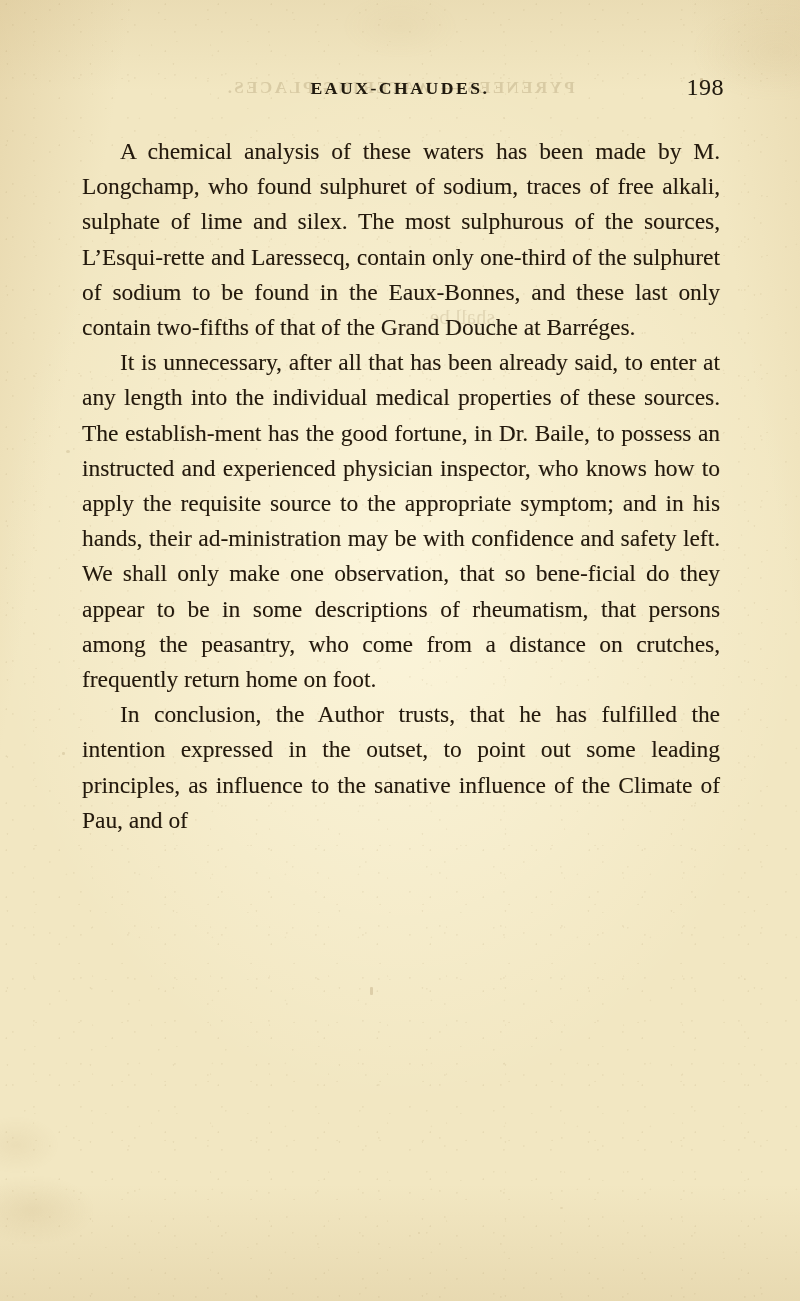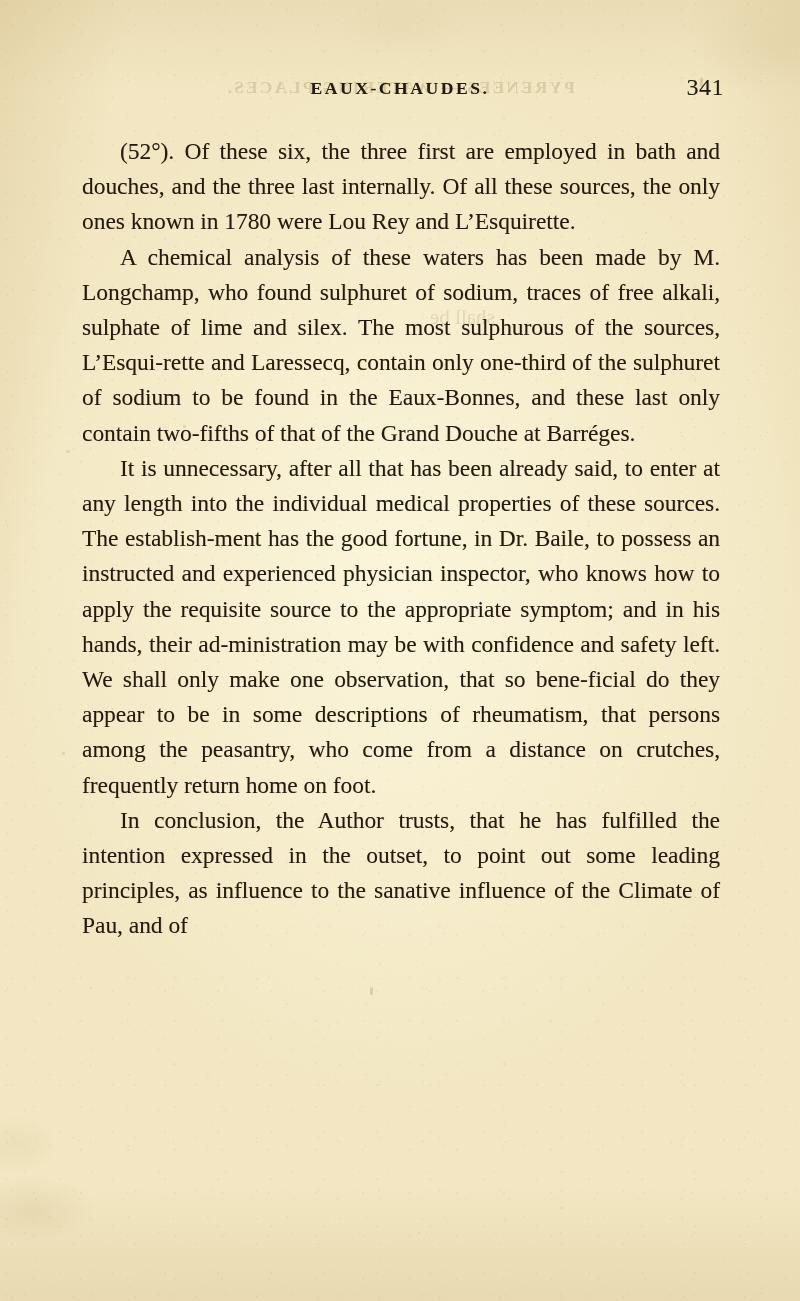--- a/index.html
+++ b/index.html
@@ -148,24 +148,23 @@
 
   <div class="grain"></div>
   <div class="mottle"></div>
 
   <div class="bleed-through">PYRENEES — WATERING PLACES.</div>
 
   <div class="bleed-through-2">shall be</div>
 
   <div class="running-head">EAUX-CHAUDES.</div>
 
-  <div class="folio">341</div>
+  <div class="folio">198</div>
 
   <div class="body-text">
-    <p>(52°). Of these six, the three first are employed in bath and douches, and the three last internally. Of all these sources, the only ones known in 1780 were Lou Rey and L’Esquirette.</p>
     <p>A chemical analysis of these waters has been made by M. Longchamp, who found sulphuret of sodium, traces of free alkali, sulphate of lime and silex. The most sulphurous of the sources, L’Esqui-rette and Laressecq, contain only one-third of the sulphuret of sodium to be found in the Eaux-Bonnes, and these last only contain two-fifths of that of the Grand Douche at Barréges.</p>
     <p>It is unnecessary, after all that has been already said, to enter at any length into the individual medical properties of these sources. The establish-ment has the good fortune, in Dr. Baile, to possess an instructed and experienced physician inspector, who knows how to apply the requisite source to the appropriate symptom; and in his hands, their ad-ministration may be with confidence and safety left. We shall only make one observation, that so bene-ficial do they appear to be in some descriptions of rheumatism, that persons among the peasantry, who come from a distance on crutches, frequently return home on foot.</p>
     <p>In conclusion, the Author trusts, that he has fulfilled the intention expressed in the outset, to point out some leading principles, as influence to the sanative influence of the Climate of Pau, and of</p>
   </div>
 
   <span class="fox" style="left:700px;top:78px;width:3px;height:9px;border-radius:1px;opacity:.55;"></span>
   <span class="fox" style="left:370px;top:987px;width:3px;height:8px;border-radius:1px;opacity:.5;"></span>
   <span class="fox" style="left:183px;top:425px;width:2.5px;height:2.5px;opacity:.45;"></span>
   <span class="fox" style="left:66px;top:450px;width:4px;height:3px;opacity:.4;"></span>
   <span class="fox" style="left:645px;top:232px;width:2px;height:2px;opacity:.4;"></span>

